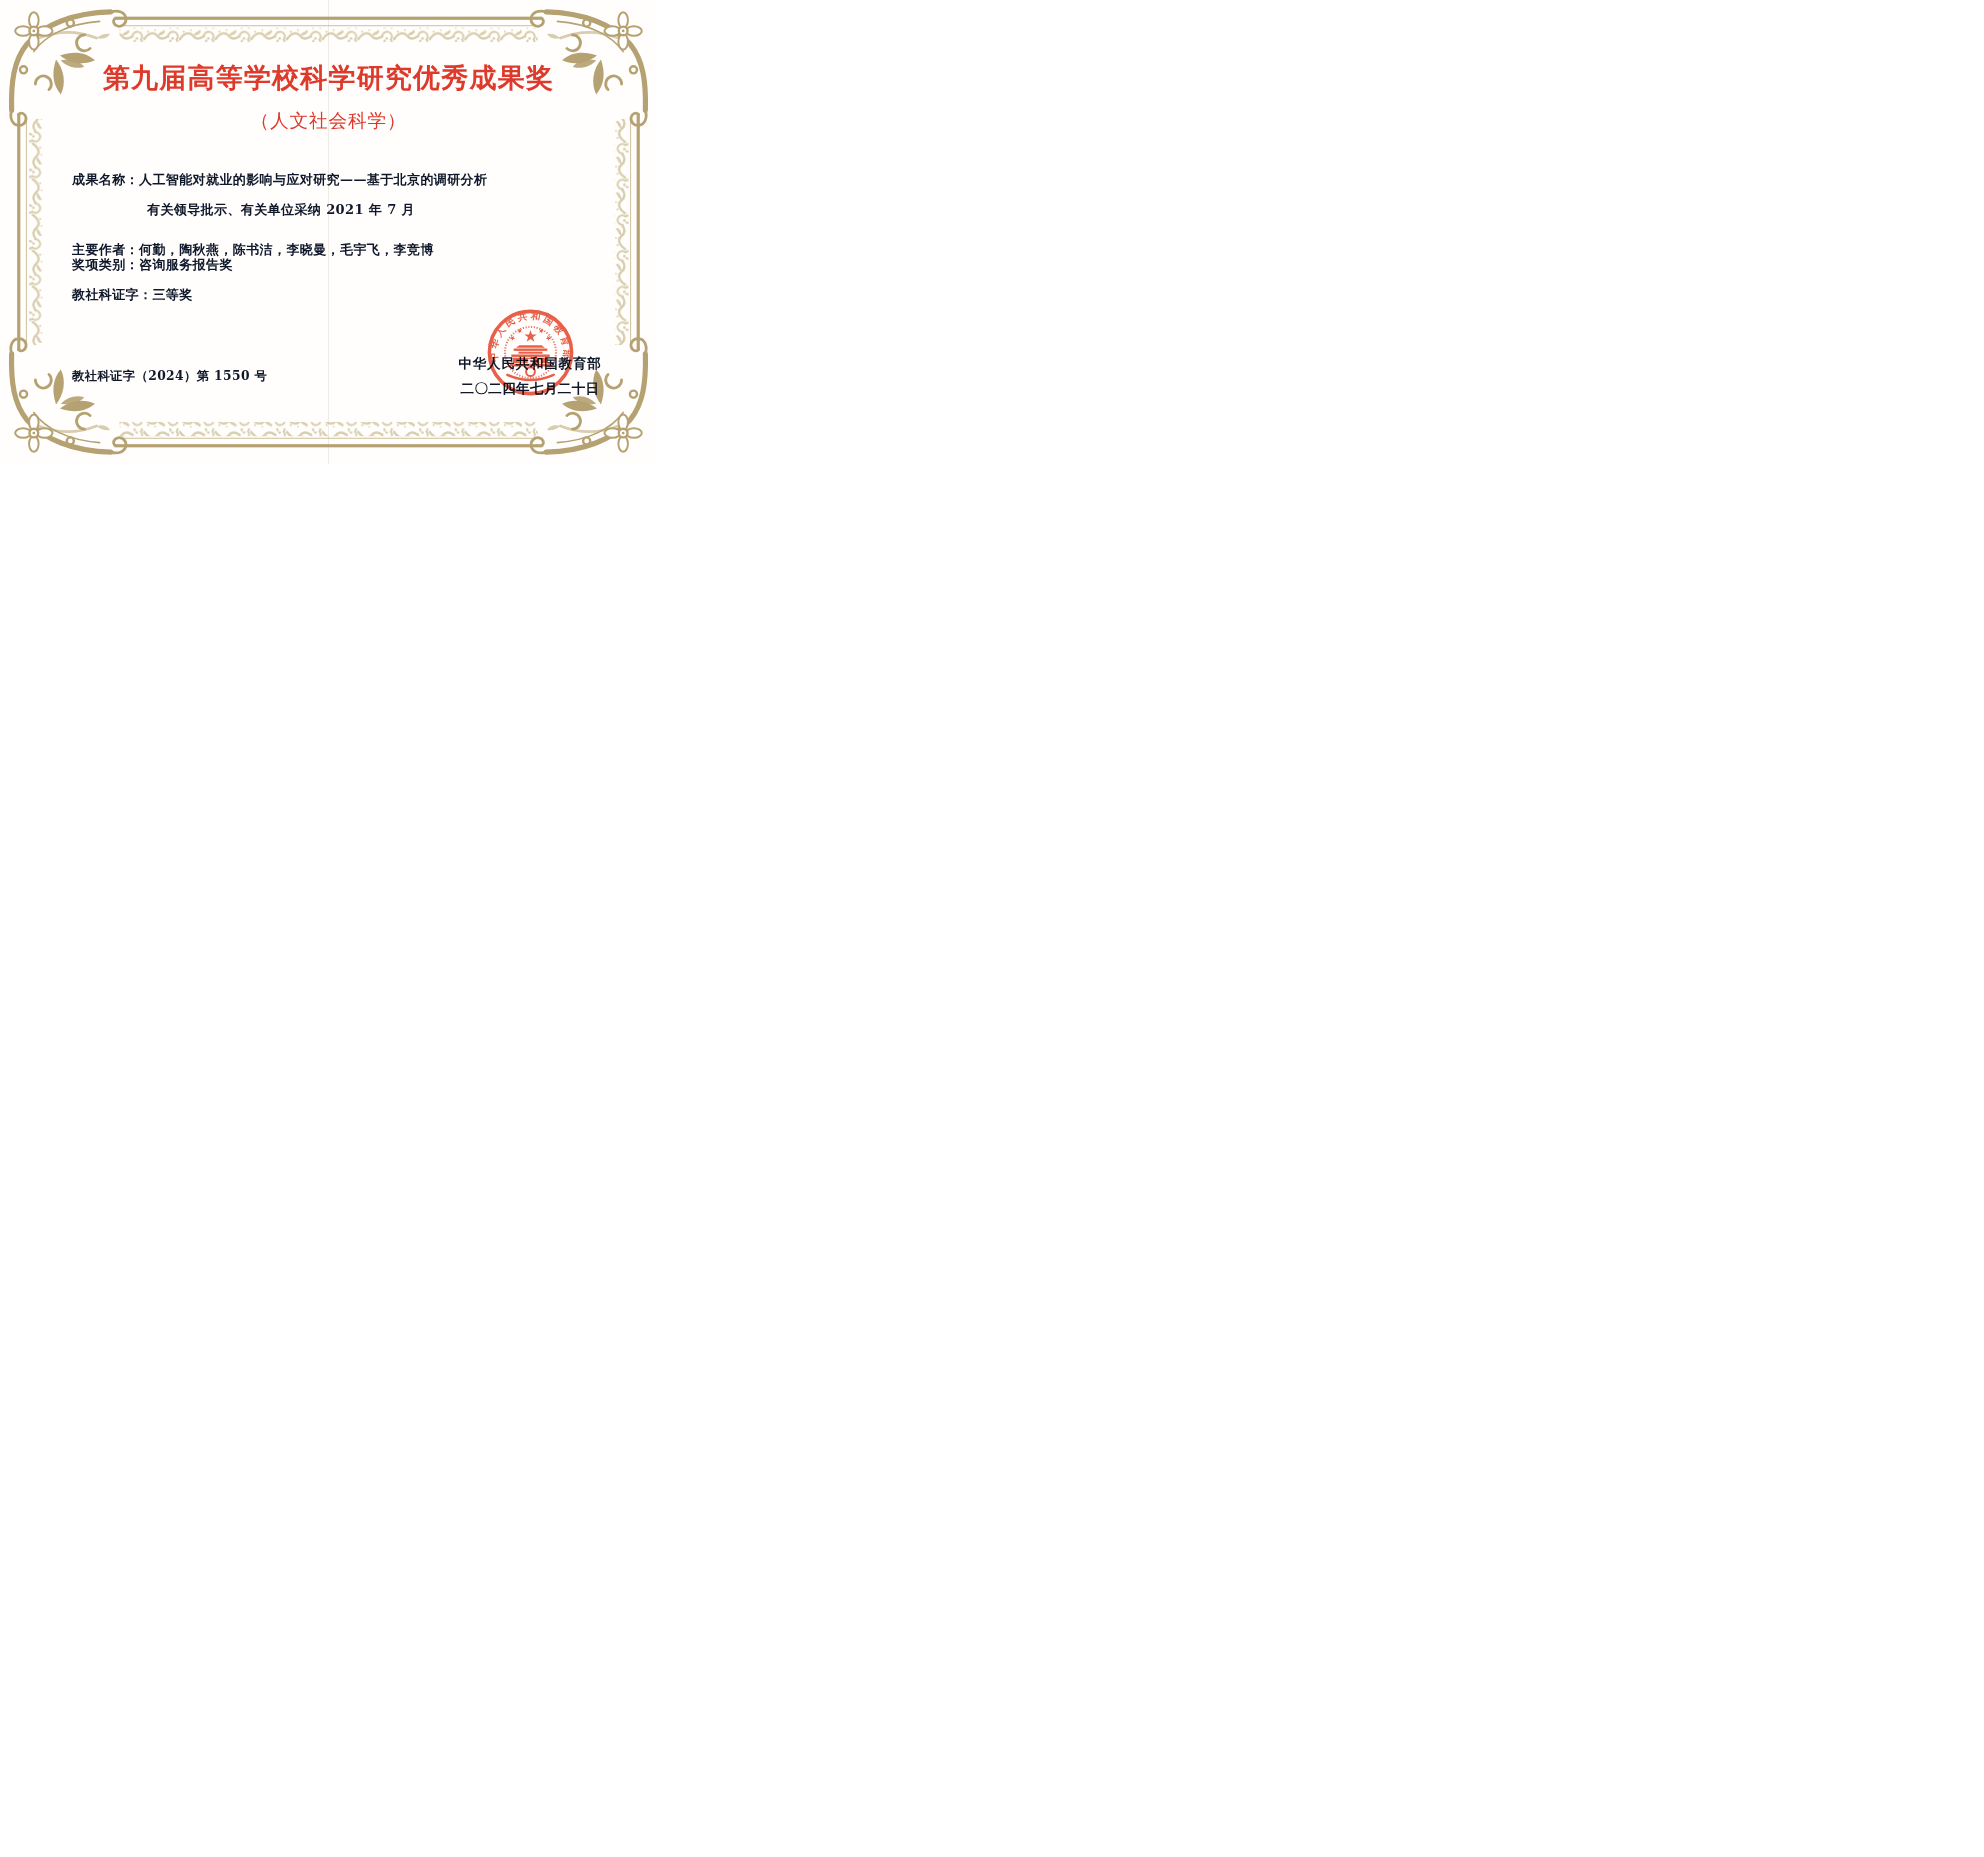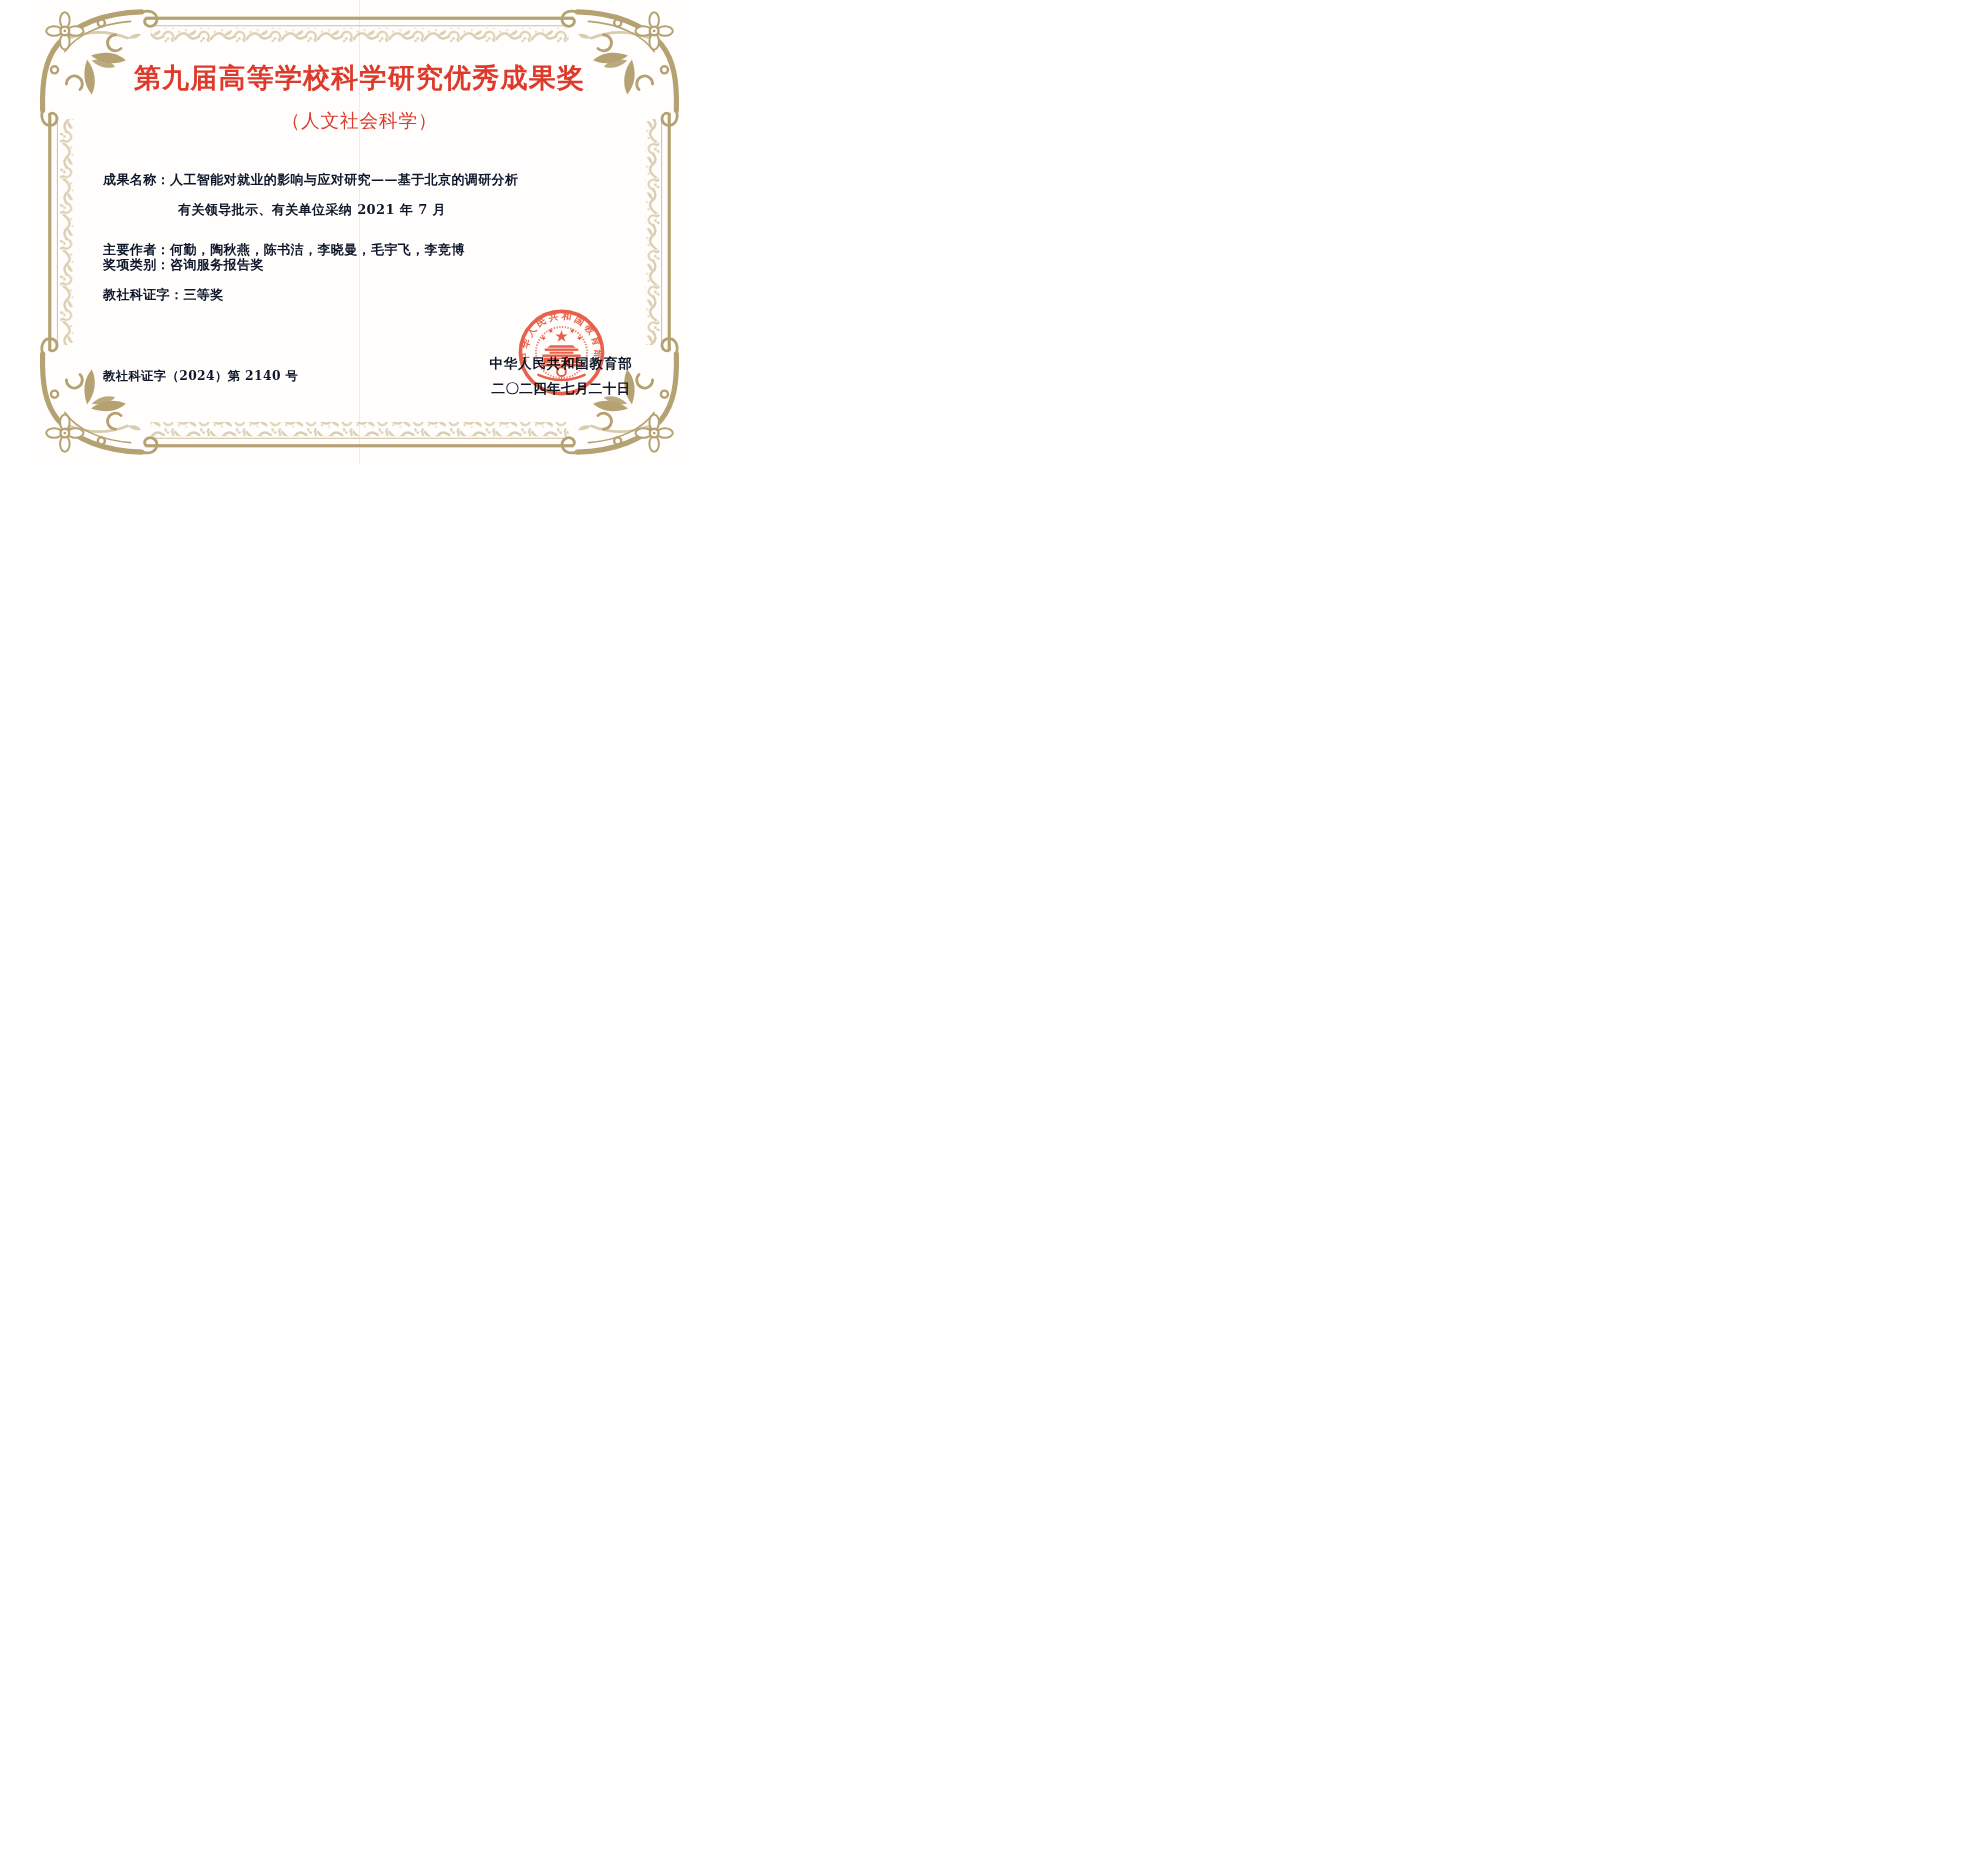--- a/index.html
+++ b/index.html
@@ -2,21 +2,20 @@
 <html style="font-size:6.4px"><head>
 <meta charset="utf-8">
 <style>
   html,body{margin:0;padding:0;background:#ffffff;}
   .certificate{
     position:relative;
     width:657px;height:464px;
     background:#fffefc;
     overflow:hidden;
     font-family:"DejaVu Serif","Liberation Serif",serif;
-    margin-left:31px;
   }
   .border-layer{position:absolute;left:0;top:0;z-index:0;}
   .fold-crease{position:absolute;left:328px;top:0;width:0.4px;height:464px;background:rgba(160,155,140,0.18);z-index:1;}
   .txt{position:absolute;white-space:nowrap;z-index:2;color:#0f172a;}
   .title{
     top:60px;left:0;width:100%;text-align:center;
     font-size:27px;font-weight:900;letter-spacing:1.2px;color:#dd3a2c;
   }
   .subtitle{
     top:108px;left:0;width:100%;text-align:center;
@@ -135,21 +134,21 @@
   <div class="txt field f2">
     <span class="flabel">主要作者：</span><span class="fvalue">何勤，陶秋燕，陈书洁，李晓曼，毛宇飞，李竞博</span>
   </div>
   <div class="txt field f3">
     <span class="flabel">奖项类别：</span><span class="fvalue">咨询服务报告奖</span>
   </div>
   <div class="txt field f4">
     <span class="flabel">教社科证字：</span><span class="fvalue">三等奖</span>
   </div>
 
-  <div class="txt certno">教社科证字（2024）第 2140 号</div>
+  <div class="txt certno">教社科证字（2024）第 1550 号</div>
 
   <div class="txt issuer-block">
     <div class="issuer">中华人民共和国教育部</div>
     <div class="issue-date">二〇二四年七月二十日</div>
   </div>
 
   <svg class="seal" viewBox="-114 -114 228 228" aria-hidden="true">
     <defs>
       <path id="sealArc" d="M -80.3 24.6 A 84 84 0 1 1 80.3 24.6" fill="none"></path>
       <polygon id="bstar" points="0,-18 4.2,-5.8 17.1,-5.6 6.8,2.2 10.6,14.6 0,7.2 -10.6,14.6 -6.8,2.2 -17.1,-5.6 -4.2,-5.8"></polygon>

